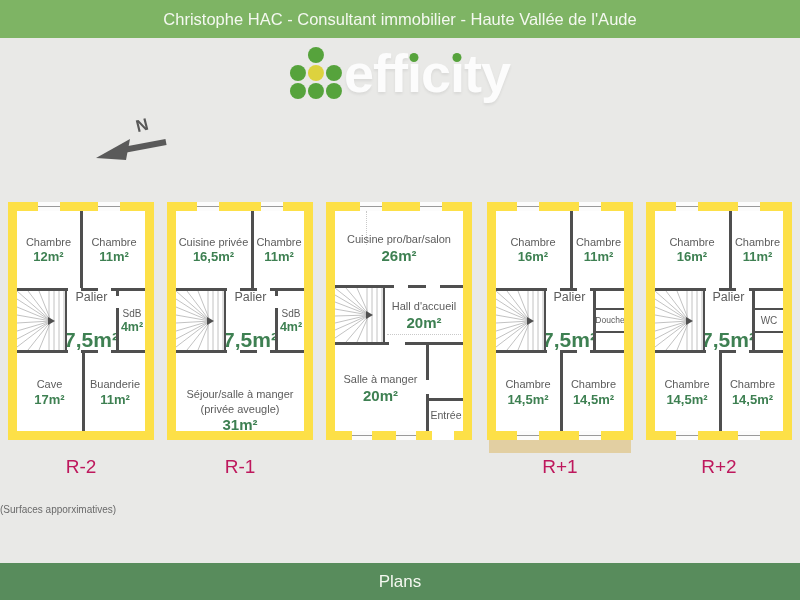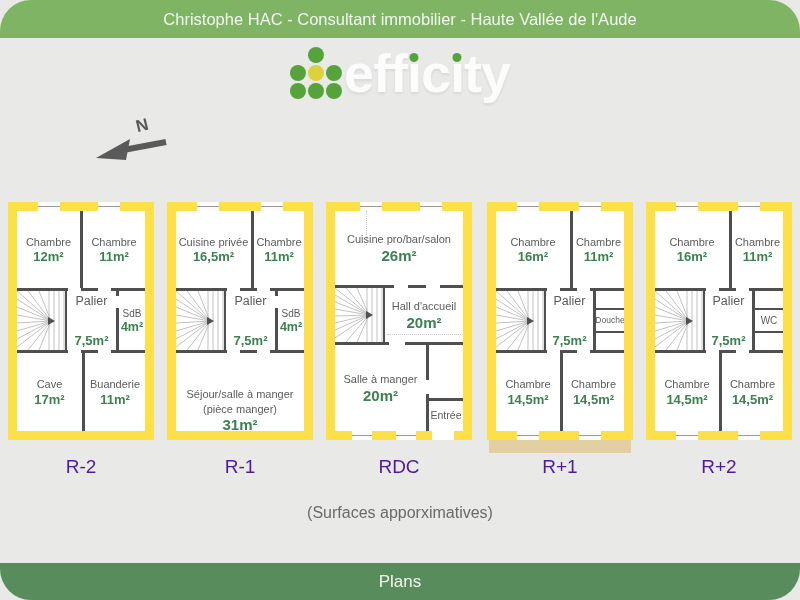--- a/index.html
+++ b/index.html
@@ -1,17 +1,17 @@
 <!DOCTYPE html>
 <html><head>
 <meta charset="utf-8">
 <style>
   html,body{margin:0;padding:0;}
   body{font-family:"Liberation Sans",sans-serif;background:#e9e9e7;}
-  #stage{position:relative;width:800px;height:600px;background:#e9e9e7;overflow:hidden;border-radius:31px;}
+  #stage{position:relative;width:800px;height:600px;background:#e9e9e7;overflow:hidden;}
 
   
   .bar{position:absolute;left:0;width:800px;display:flex;align-items:center;justify-content:center;color:#f4f8f0;}
   #topbar{top:0;height:38px;background:#7eb464;font-size:16.5px;}
   #botbar{top:563px;height:37px;background:#588c5c;font-size:17px;}
 
   
   .logo{position:absolute;top:46px;left:50%;transform:translateX(-50%);display:flex;align-items:center;gap:2px;}
   .dots{display:grid;grid-template-columns:repeat(3,16px);grid-auto-rows:16px;gap:2px;}
   .dot{width:16px;height:16px;border-radius:50%;}
@@ -42,30 +42,30 @@
   .w{position:absolute;background:#4f4f4f;}
   .gap{position:absolute;background:#fff;}
   .window{position:absolute;height:9px;background:#fcfcfc;}
   .window::after{content:"";position:absolute;left:0;right:0;top:4px;height:1px;background:#9a9a9a;}
   .room{position:absolute;display:flex;flex-direction:column;align-items:center;justify-content:center;
         text-align:center;overflow:hidden;}
   .rname{font-size:11px;color:#5c5c5c;line-height:1.3;}
   .rarea{font-size:13px;font-weight:bold;color:#3e8052;}
   .big .rarea{font-size:15px;}
   .palier .rname{font-size:12.5px;}
-  .palier .rarea{font-size:13px;margin-top:23px;}
+  .palier .rarea{font-size:21px;margin-top:23px;}
   .side .rname{font-size:10px;}
   .side .rarea{font-size:12.5px;}
   .tiny .rname{font-size:8.5px;}
   .entree .rname{font-size:10.5px;}
   .dotl{position:absolute;border-color:#c9c9c9;}
 
   
-  .flabel{position:absolute;top:456px;width:146px;text-align:center;font-size:19px;color:#4c1d95;}
-  .note{position:absolute;top:504px;left:0;width:800px;text-align:center;font-size:16px;color:#6a6a6a;}
+  .flabel{position:absolute;top:456px;width:146px;text-align:center;font-size:19px;color:#be185d;}
+  .note{position:absolute;top:504px;left:0;width:800px;text-align:left;font-size:10px;color:#6a6a6a;}
 </style>
 </head>
 <body>
 
 <div id="stage">
 
   <div id="topbar" class="bar">
     <span>Christophe HAC - Consultant immobilier - Haute Vallée de l'Aude</span>
   </div>
 
@@ -203,21 +203,21 @@
     <div class="room palier" style="left:59px;top:89px;width:49px;height:59px">
       <span class="rname">Palier</span>
       <span class="rarea">7,5m²</span>
     </div>
     <div class="room side" style="left:111px;top:89px;width:26px;height:59px">
       <span class="rname">SdB</span>
       <span class="rarea">4m²</span>
     </div>
     <div class="room big" style="left:9px;top:169px;width:128px;height:78px">
       <span class="rname">Séjour/salle à manger</span>
-      <span class="rname">(pièce manger)</span>
+      <span class="rname">(privée aveugle)</span>
       <span class="rarea">31m²</span>
     </div>
   </div>
 
   <div class="plan" style="left:326px">
     <div class="inner"></div>
     <div class="w" style="left:9px;top:83px;width:128px;height:3px"></div>
     <div class="w" style="left:9px;top:140px;width:128px;height:3px"></div>
     <div class="w" style="left:57px;top:86px;width:2px;height:54px"></div>
     <div class="w" style="left:100px;top:143px;width:3px;height:86px"></div>
@@ -394,21 +394,20 @@
       <span class="rarea">14,5m²</span>
     </div>
     <div class="room" style="left:76px;top:151px;width:61px;height:78px">
       <span class="rname">Chambre</span>
       <span class="rarea">14,5m²</span>
     </div>
   </div>
 
   <div class="flabel" style="left:8px">R-2</div>
   <div class="flabel" style="left:167px">R-1</div>
-  <div class="flabel" style="left:326px">RDC</div>
   <div class="flabel" style="left:487px">R+1</div>
   <div class="flabel" style="left:646px">R+2</div>
 
   <div class="note">(Surfaces apporximatives)</div>
 
   <div id="botbar" class="bar">
     <span>Plans</span>
   </div>
 
 </div>

